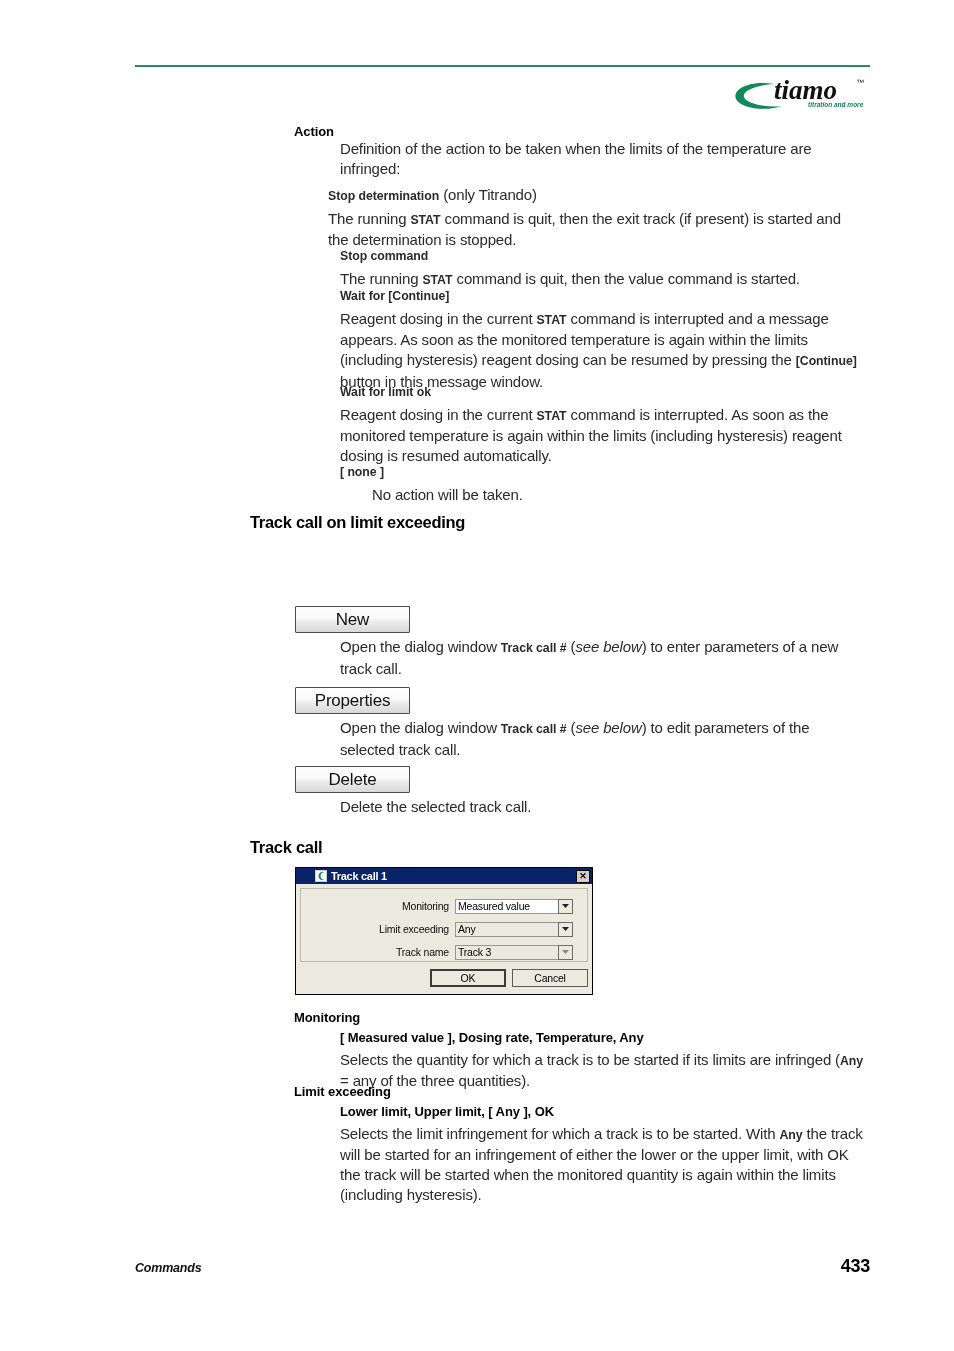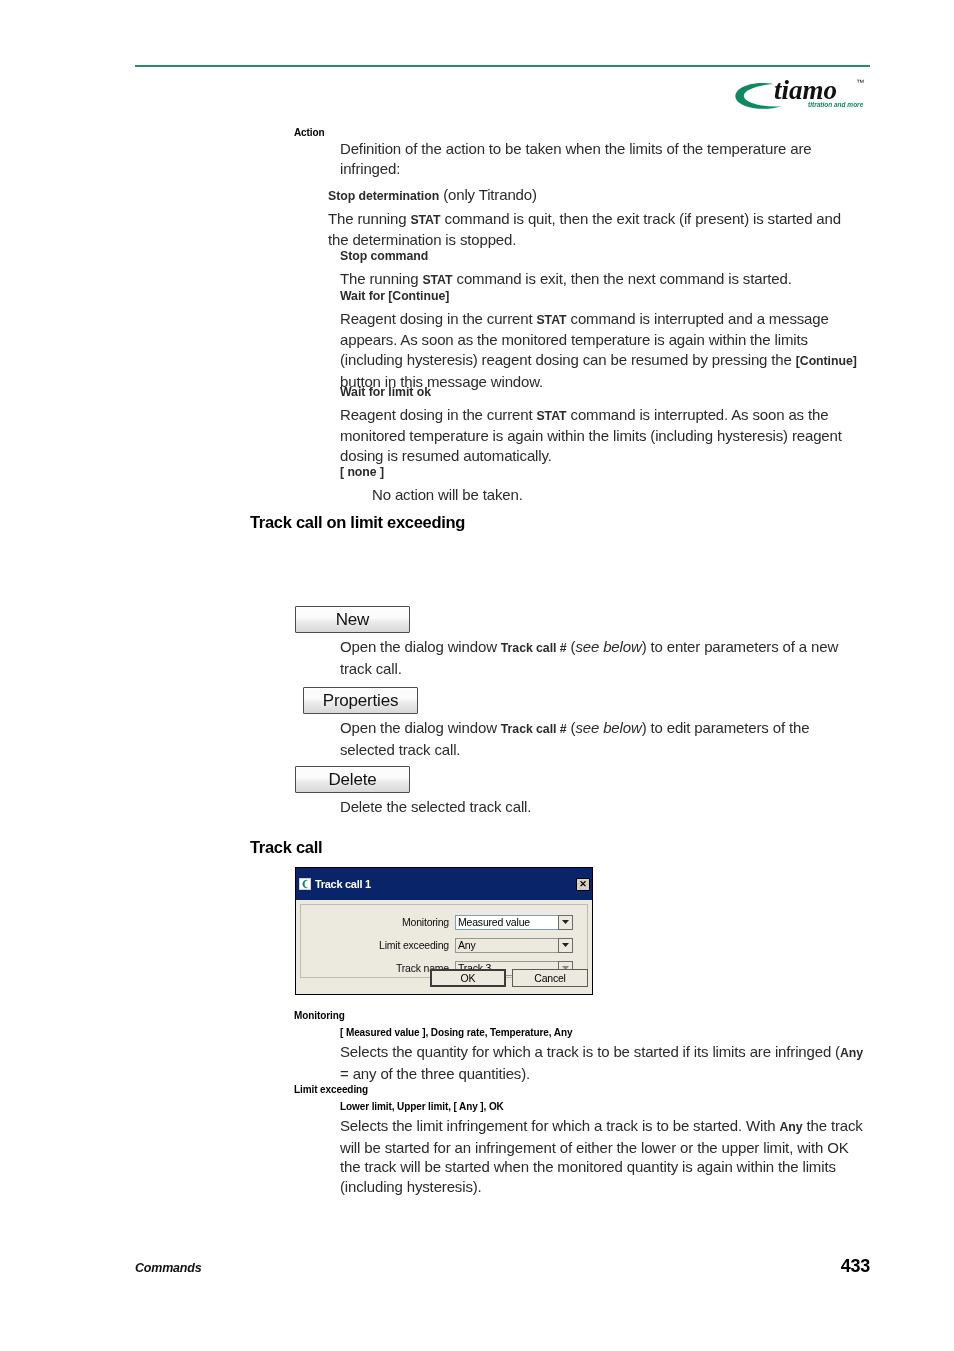--- a/index.html
+++ b/index.html
@@ -39,21 +39,21 @@
     width: 140px;
     height: 44px;
   }
   .logo svg { display: block; }
 
   
   .block {
     position: absolute;
   }
   .lbl {
-    font-size: 10px;
+    font-size: 13px;
     font-weight: bold;
     letter-spacing: -0.1px;
     color: #000;
     line-height: 1.25;
   }
   .para {
     font-size: 15px;
     line-height: 19.7px;
     color: #2b2b2b;
     letter-spacing: -0.15px;
@@ -95,25 +95,25 @@
     left: 295px;
     top: 867px;
     width: 298px;
     height: 128px;
     background: #eceadf;
     border: 1px solid #000000;
     box-sizing: border-box;
     font-size: 10.5px;
   }
   .dlg-title {
-    height: 32px;
+    height: 16px;
     background: #0a246a;
     display: flex;
     align-items: center;
-    padding: 0 2px 0 3px;
+    padding: 0 2px 0 19px;
     box-sizing: border-box;
   }
   .dlg-icon {
     width: 12px;
     height: 12px;
     background: #ffffff;
     border: 1px solid #cfcfcf;
     box-sizing: border-box;
     display: flex;
     align-items: center;
@@ -282,21 +282,21 @@
     <span>Definition of the action to be taken when the limits of the temperature are infringed:</span>
   </div>
 
   <div class="block" style="left:328px; top:185px; width:533px;">
     <div class="para"><span class="tight">Stop determination</span><span> (only Titrando)</span></div>
     <div class="para" style="margin-top:2px;"><span>The running </span><span class="tight">STAT</span><span> command is quit, then the exit track (if present) is started and the determination is stopped.</span></div>
   </div>
 
   <div class="block" style="left:340px; top:245px; width:533px;">
     <div class="para"><span class="tight">Stop command</span></div>
-    <div class="para" style="margin-top:2px;"><span>The running </span><span class="tight">STAT</span><span> command is exit, then the next command is started.</span></div>
+    <div class="para" style="margin-top:2px;"><span>The running </span><span class="tight">STAT</span><span> command is quit, then the value command is started.</span></div>
   </div>
 
   <div class="block" style="left:340px; top:285px; width:533px;">
     <div class="para"><span class="tight">Wait for [Continue]</span></div>
     <div class="para" style="margin-top:2px;"><span>Reagent dosing in the current </span><span class="tight">STAT</span><span> command is interrupted and a message appears. As soon as the monitored temperature is again within the limits (including hysteresis) reagent dosing can be resumed by pressing the </span><span class="tight">[Continue]</span><span> button in this message window.</span></div>
   </div>
 
   <div class="block" style="left:340px; top:381px; width:533px;">
     <div class="para"><span class="tight">Wait for limit ok</span></div>
     <div class="para" style="margin-top:2px;"><span>Reagent dosing in the current </span><span class="tight">STAT</span><span> command is interrupted. As soon as the monitored temperature is again within the limits (including hysteresis) reagent dosing is resumed automatically.</span></div>
@@ -311,21 +311,21 @@
     <span>Track call on limit exceeding</span>
   </div>
 
   <div class="ui-btn" style="left:295px; top:606px;">
     <span>New</span>
   </div>
   <div class="block para" style="left:340px; top:637px; width:515px;">
     <span>Open the dialog window </span><span class="tight">Track call #</span><span> (</span><i>see below</i><span>) to enter parameters of a new track call.</span>
   </div>
 
-  <div class="ui-btn" style="left:295px; top:687px;margin-left:8px;">
+  <div class="ui-btn" style="left:295px; top:687px;">
     <span>Properties</span>
   </div>
   <div class="block para" style="left:340px; top:718px; width:515px;">
     <span>Open the dialog window </span><span class="tight">Track call #</span><span> (</span><i>see below</i><span>) to edit parameters of the selected track call.</span>
   </div>
 
   <div class="ui-btn" style="left:295px; top:766px;">
     <span>Delete</span>
   </div>
   <div class="block para" style="left:340px; top:797px; width:515px;">

